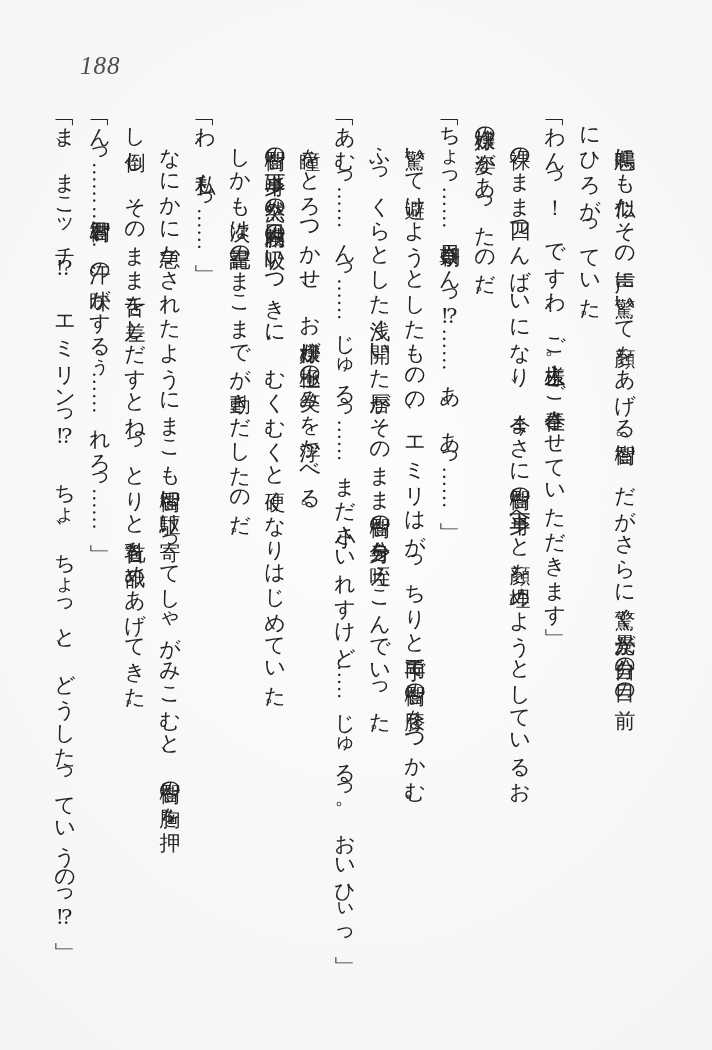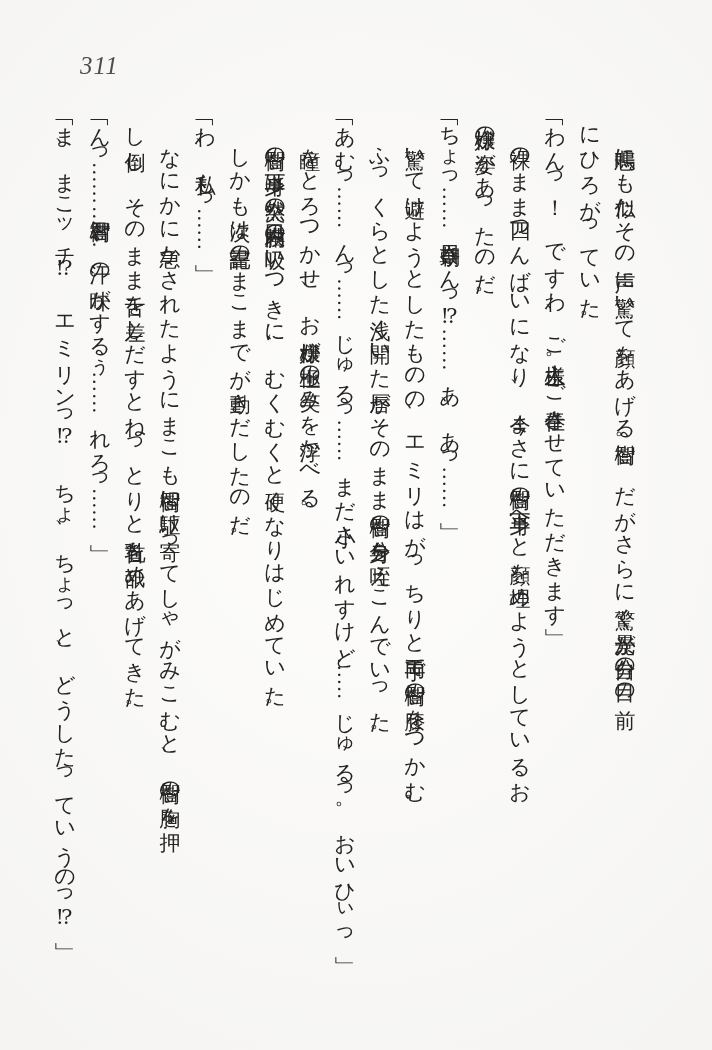--- a/index.html
+++ b/index.html
@@ -47,21 +47,21 @@
     height: 838px;
   }
   .col.indent {
     text-indent: 21px;
   }
 </style>
 </head>
 <body>
 
 <div class="page">
-  <div class="page-number">311</div>
+  <div class="page-number">188</div>
 
   <div class="text-area">
     <div class="col indent">悲鳴にも似たその声に驚いて顔をあげる智樹。　だがさらに驚く光景が自分の目の前</div>
     <div class="col">にひろがっていた。</div>
     <div class="col">「わんっ！　ですわ、ご主人様。ご奉仕させていただきます」</div>
     <div class="col indent">裸のまま四つんばいになり、今まさに智樹の下半身へと顔を埋めようとしているお</div>
     <div class="col">嬢様の姿があったのだ。</div>
     <div class="col">「ちょっ……朝日奈さんっ⁉……あ、あっ……」</div>
     <div class="col indent">驚いて避けようとしたものの、エミリはがっちりと両手で智樹の膝をつかむ。</div>
     <div class="col indent">ふっくらとした浅く開いた唇がそのまま智樹の分身を咥えこんでいった。</div>

